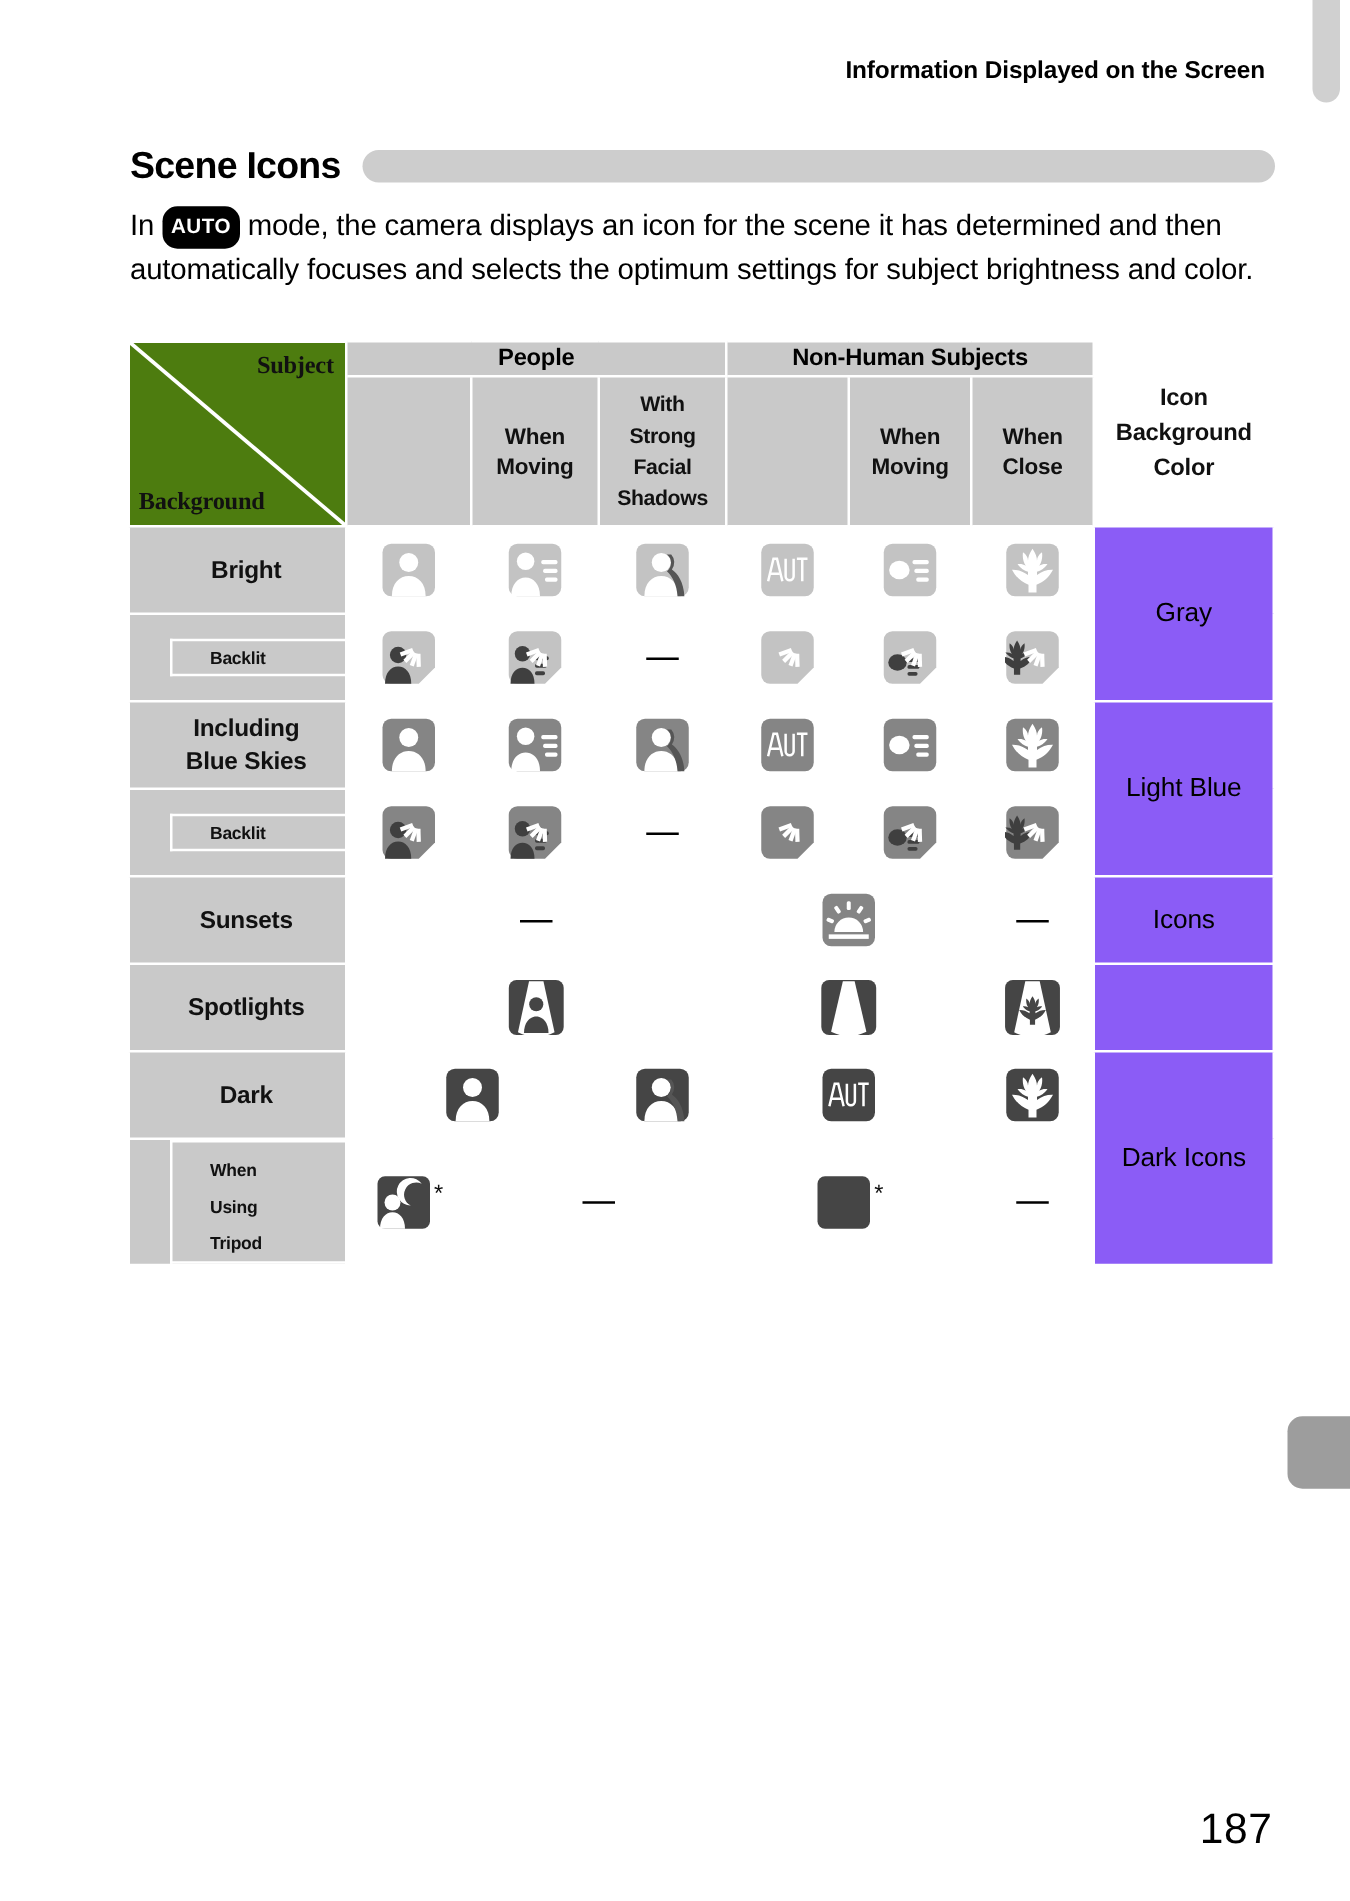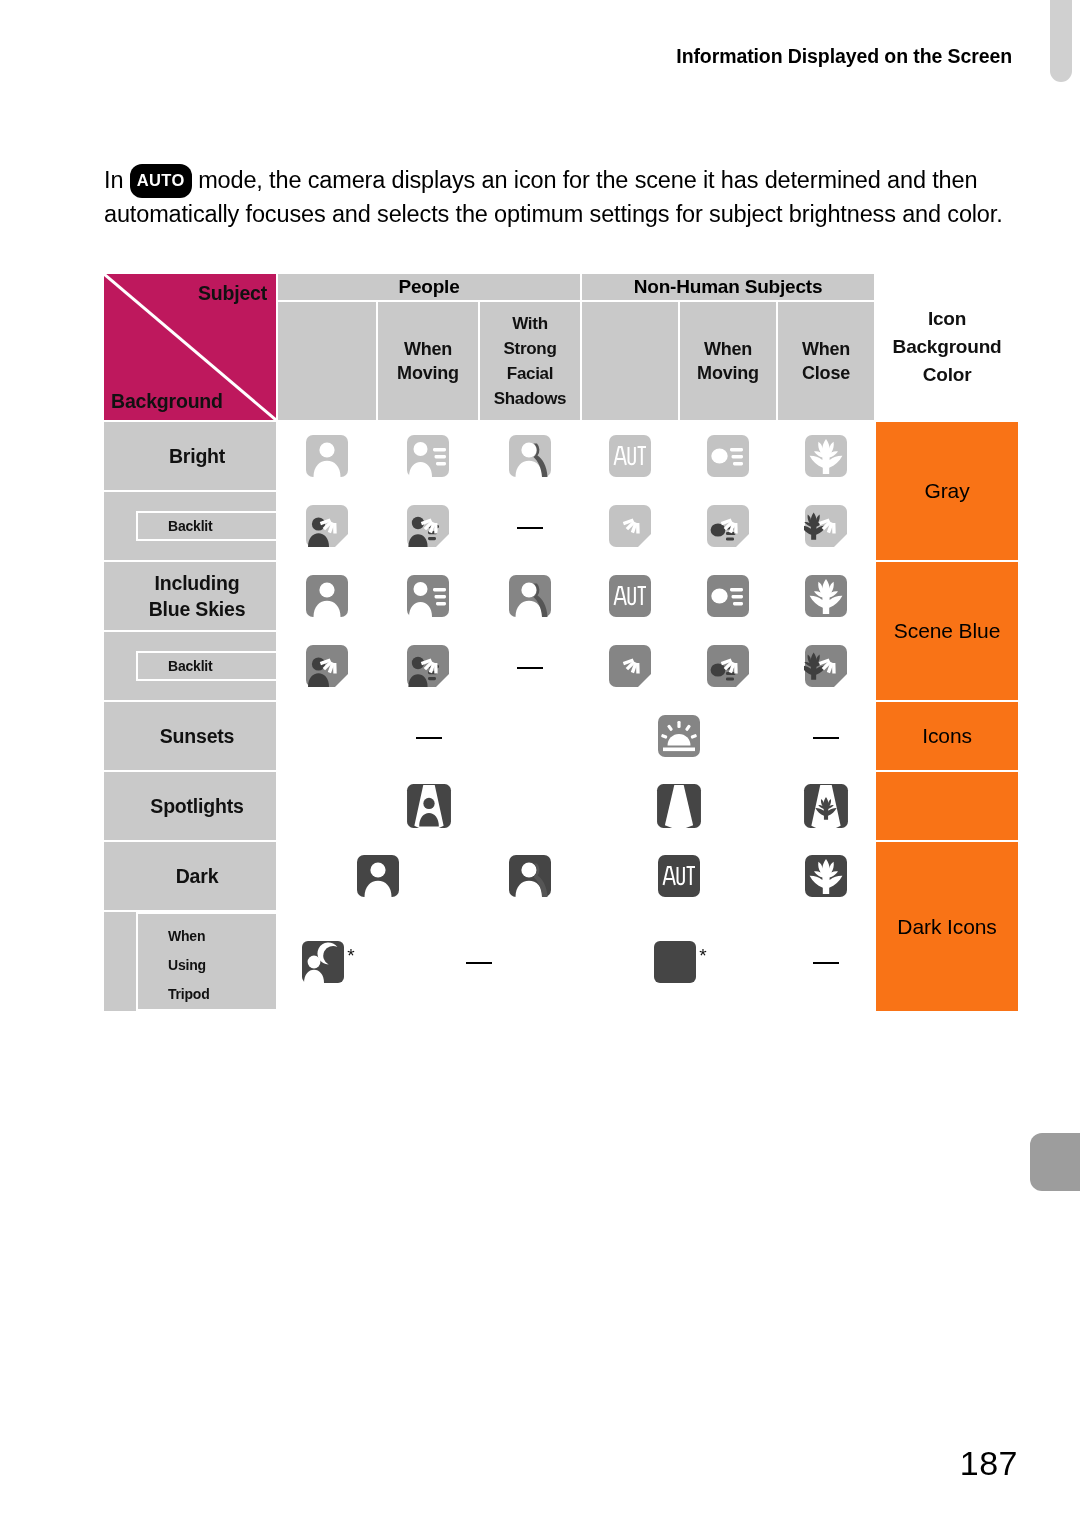--- a/index.html
+++ b/index.html
@@ -120,22 +120,23 @@
     font-weight: bold;
     font-size: 19px;
     line-height: 28px;
     letter-spacing: -0.2px;
   }
   .hdr-blank { background: #c9c9c9; }
 
   
   .corner {
     position: relative;
-    background: #be185d;
+    background: #4d7c0f;
     height: 148px;
+    font-family: Liberation Serif, serif;
   }
   .corner .diag {
     position: absolute; inset: 0;
     overflow: hidden;
   }
   .corner .diag svg { display: block; width: 100%; height: 100%; }
   .corner .lbl-subject {
     position: absolute; top: 8px; right: 9px;
     font-weight: bold; font-size: 19.5px;
     letter-spacing: -0.2px;
@@ -172,21 +173,21 @@
     font-weight: bold; font-size: 14px;
     line-height: 26px;
     letter-spacing: -0.2px;
     text-align: left;
   }
   .rlabel-indent.multi { line-height: 29px; display: block; padding-top: 8px; }
 
   .cell { background: #fff; height: 70px; }
   .cell-tall { background: #fff; height: 84px; }
   .colorcell {
-    background: #f97316;
+    background: #8b5cf6;
     font-size: 21px;
     letter-spacing: -0.1px;
     color: #000;
   }
   .dash {
     background: #fff;
     font-size: 24px;
     color: #000;
   }
   .dash span { display: inline-block; width: 26px; border-top: 2.5px solid #000; vertical-align: middle; }
@@ -217,20 +218,24 @@
 </head>
 <body>
 
 <div class="page">
 
   <div class="tab-top"></div>
   <div class="tab-mid"></div>
 
   <div class="runhead">Information Displayed on the Screen</div>
 
+  <div class="section">
+    <h1>Scene Icons</h1>
+    <div class="bar"></div>
+  </div>
 
   <div class="intro">
     <span>In</span>
     <span class="auto-badge">AUTO</span>
     <span>mode, the camera displays an icon for the scene it has determined and then automatically focuses and selects the optimum settings for subject brightness and color.</span>
   </div>
 
   <div class="tbl-wrap">
     <table class="scene">
       <colgroup>
@@ -504,21 +509,21 @@
             <td class="cell">
               <span class="ico-row">
                 <span class="ico">
                   <svg width="44" height="44" viewBox="0 0 44 44">
                     <rect x="1" y="1" width="42" height="42" rx="7" fill="#858585"></rect>
                     <path d="M22 5 C19.6 8.6 18.4 11.6 18.4 14.6 C18.4 12 17 9.6 14.4 7.8 C13.8 11.8 14.6 15.4 16.6 18.6 C14.6 17.4 12.4 17 10 17.4 C12.6 20.6 15.4 22.6 18.4 23.4 L18.4 26 C14.4 23 10.2 21.6 5.6 21.8 C8.6 27.6 13 31.6 18.8 33.8 L18.8 40 L25.2 40 L25.2 33.8 C31 31.6 35.4 27.6 38.4 21.8 C33.8 21.6 29.6 23 25.6 26 L25.6 23.4 C28.6 22.6 31.4 20.6 34 17.4 C31.6 17 29.4 17.4 27.4 18.6 C29.4 15.4 30.2 11.8 29.6 7.8 C27 9.6 25.6 12 25.6 14.6 C25.6 11.6 24.4 8.6 22 5 Z" fill="#ffffff"></path>
                   </svg>
                 </span>
               </span>
             </td>
-            <td class="colorcell" rowspan="2">Scene Blue</td>
+            <td class="colorcell" rowspan="2">Light Blue</td>
           </tr>
           <tr>
             <td class="rlabel-indent-wrap">
               <div class="rlabel-indent">Backlit</div>
             </td>
             <td class="cell">
               <span class="ico-row">
                 <span class="ico">
                   <svg width="44" height="44" viewBox="0 0 44 44">
                     <path d="M8 1 H36 A7 7 0 0 1 43 8 V30 L30 43 H8 A7 7 0 0 1 1 36 V8 A7 7 0 0 1 8 1 Z" fill="#858585"></path>

